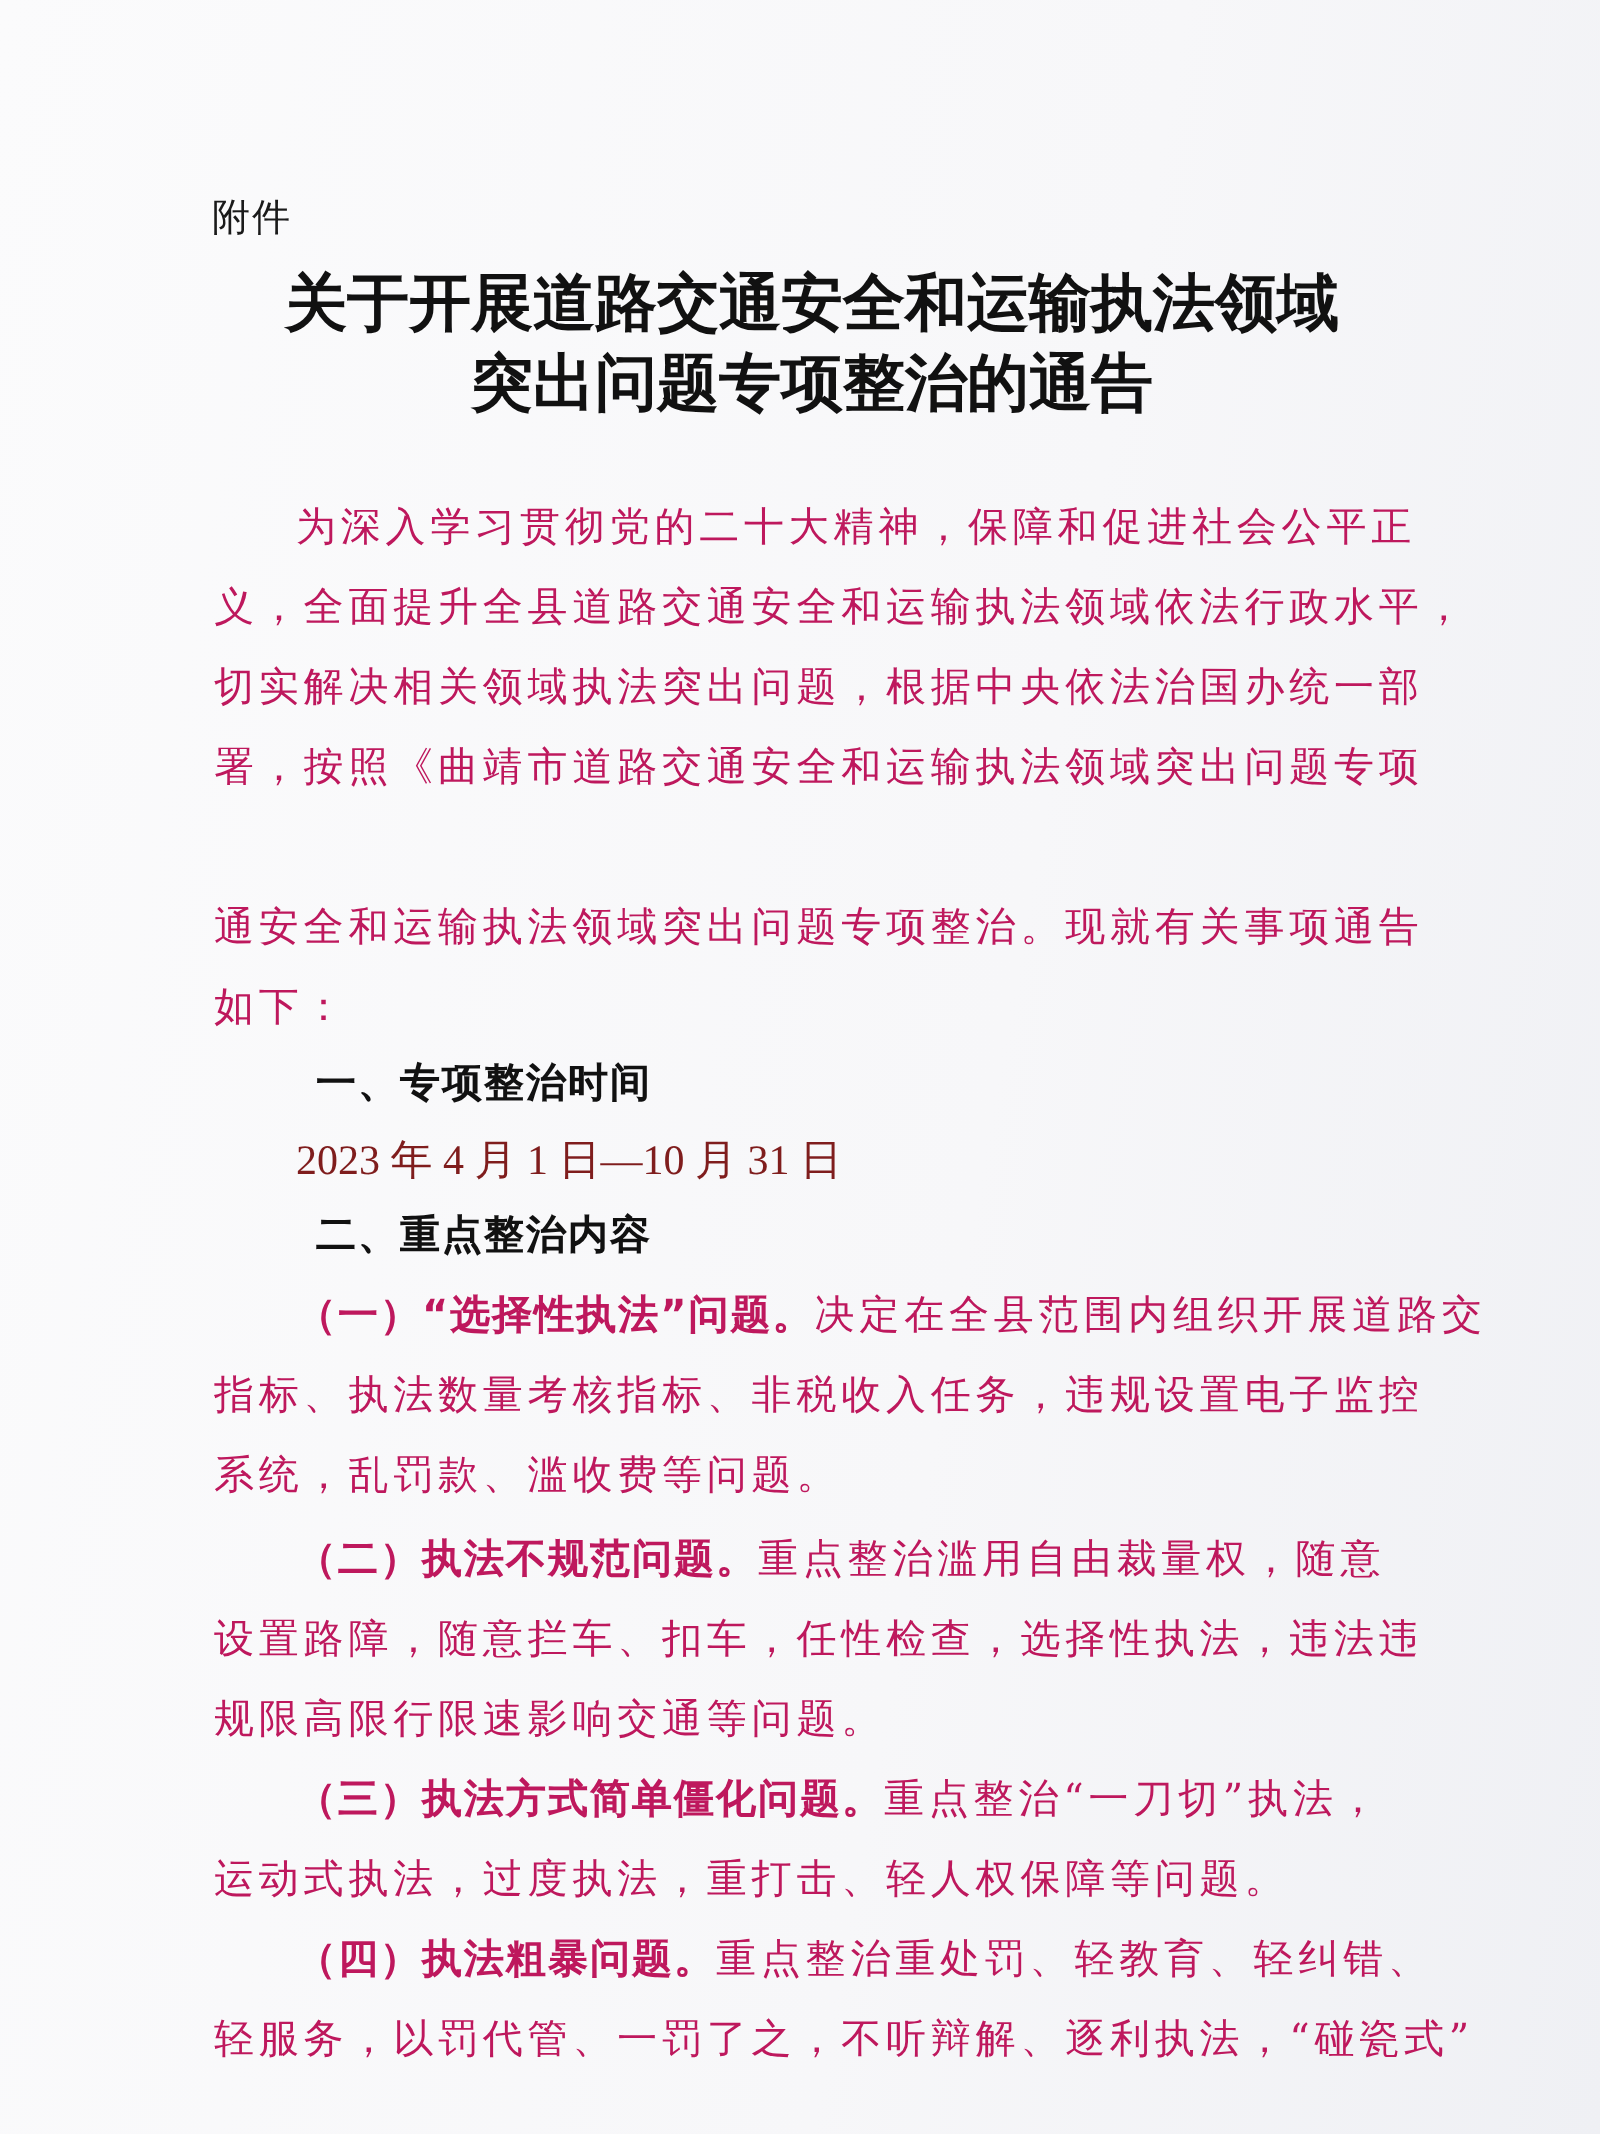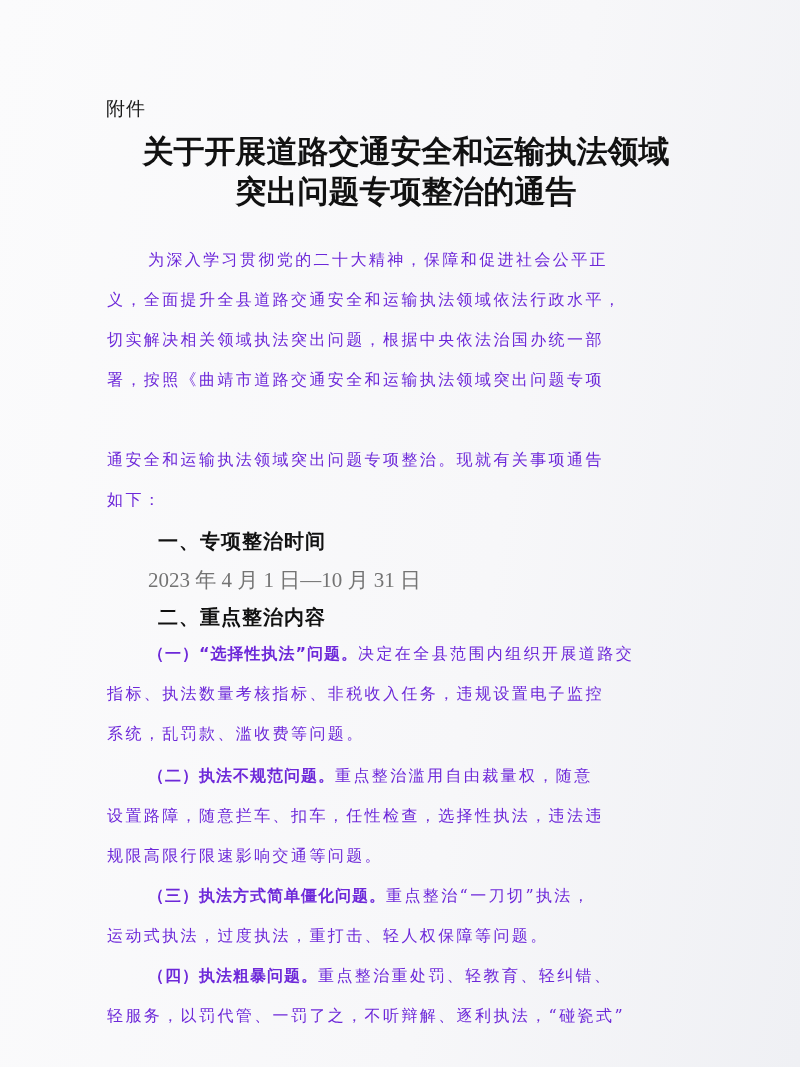--- a/index.html
+++ b/index.html
@@ -39,41 +39,41 @@
       color: #111;
       letter-spacing: 0px;
     }
     .title.l1 { top: 131px; left: 6px; }
     .title.l2 { top: 171px; left: 6px; }
     .body-text {
       position: absolute;
       left: 107px;
       width: 600px;
       font-family: "DejaVu Serif", serif;
-      font-size: 16px;
-      color: #6d28d9;
+      font-size: 20px;
+      color: #be185d;
       white-space: nowrap;
       letter-spacing: 2.4px;
     }
     .heading {
       position: absolute;
       left: 148px;
       font-family: "DejaVu Sans", sans-serif;
       font-weight: bold;
       font-size: 20px;
       color: #111;
       letter-spacing: 1px;
       margin-left: 10px;
     }
     .date-line {
       position: absolute;
       left: 148px;
       font-family: "Liberation Serif", serif;
       font-size: 21px;
-      color: #737373;
+      color: #7f1d1d;
     }
     .b { font-weight: bold; font-family: "DejaVu Sans", sans-serif; letter-spacing: 1px; }
   </style>
 </head>
 <body>
 
 <div class="page">
 
   <div class="attachment-label">附件</div>
 

